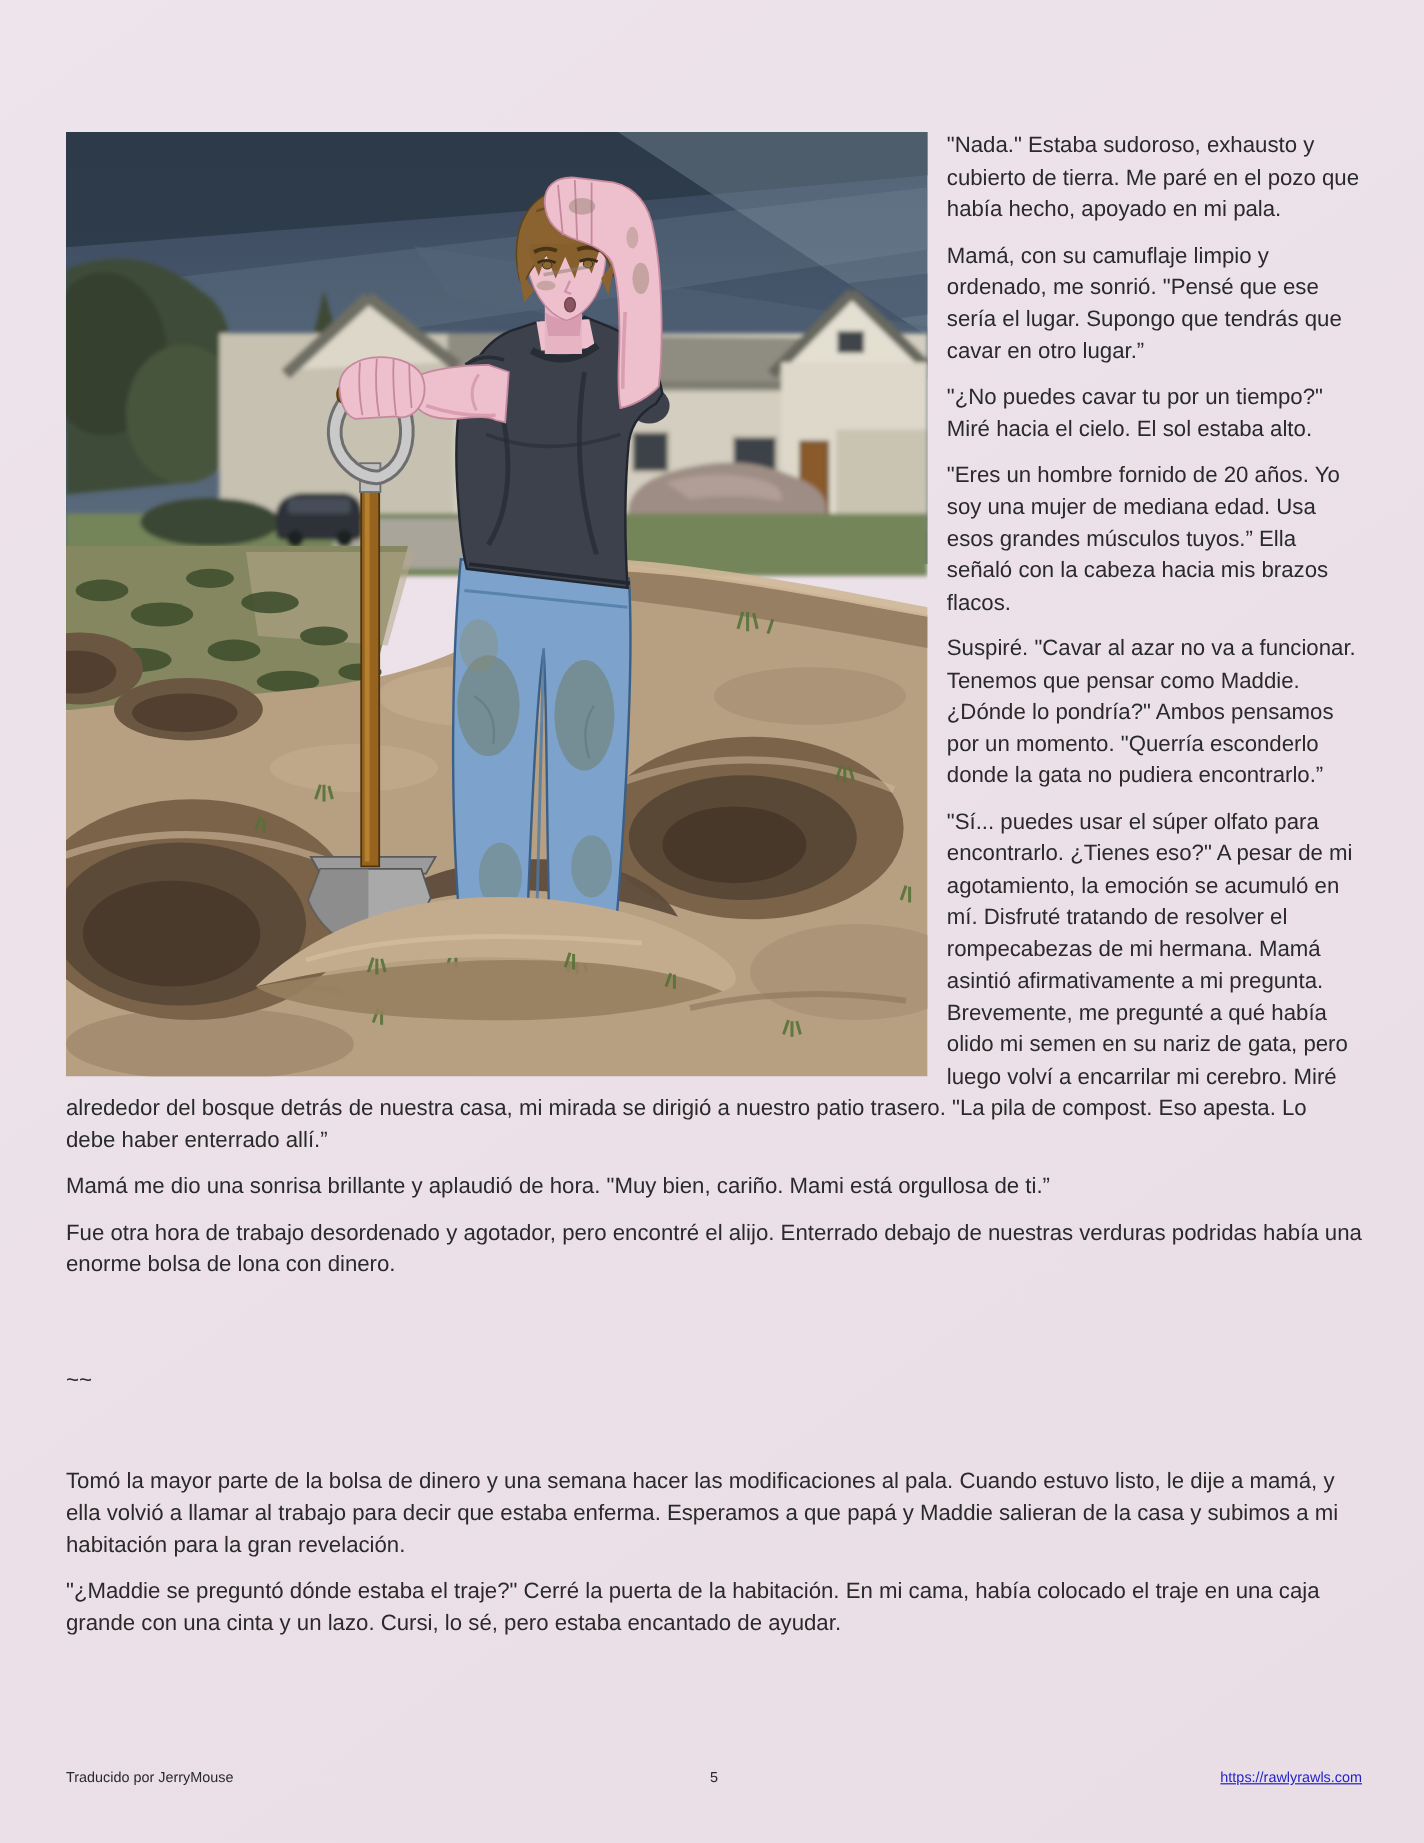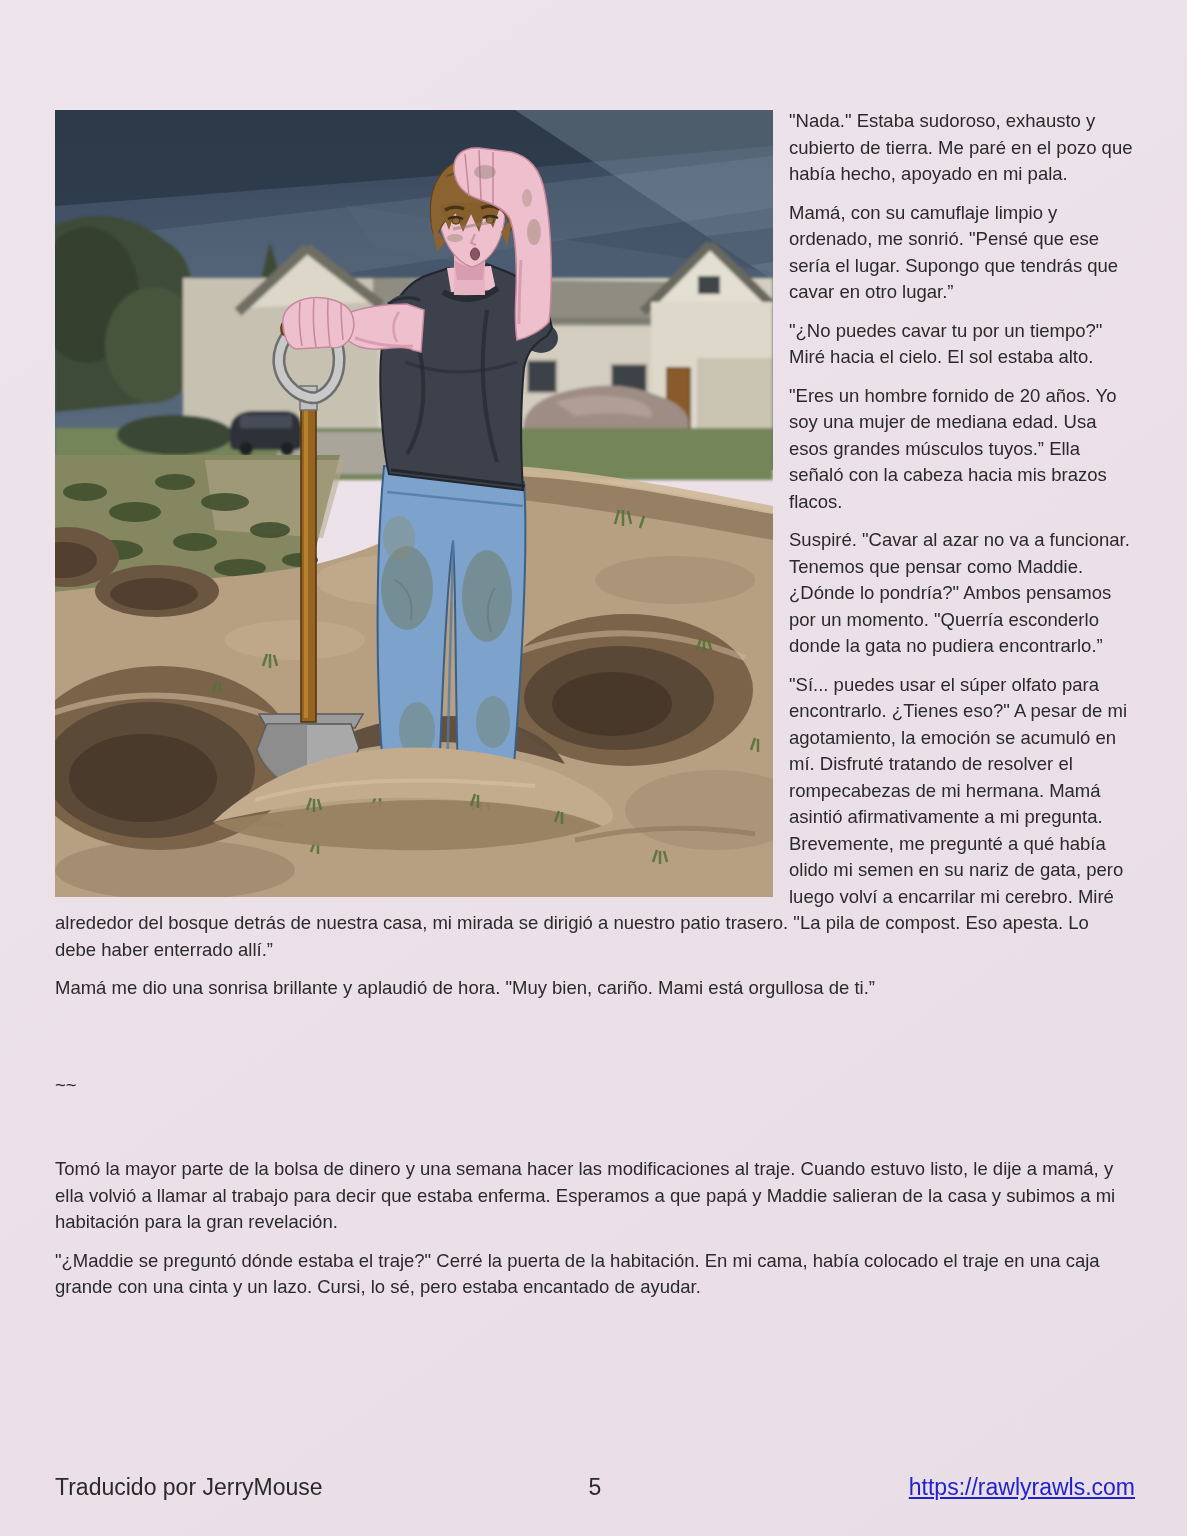--- a/index.html
+++ b/index.html
@@ -24,21 +24,21 @@
     margin:2px 16px 8px 0;
     display:block;
   }
   .content p{margin:0 0 12px 0;}
   p.separator{margin-top:70px;margin-bottom:0;}
   p.after-gap{margin-top:58px;}
   .footer{
     position:absolute;
     left:55px;right:52px;top:1474px;
     height:28px;
-    font-size:23px;
+    font-size:12px;
   }
   .footer .translator{position:absolute;left:0;top:0;}
   .footer .pagenum{position:absolute;left:0;right:0;text-align:center;top:0;}
   .footer .weblink{position:absolute;right:0;top:0;color:#2222cc;text-decoration:underline;cursor:pointer;text-align:right;}
 </style>
 </head>
 <body>
 
 <div class="page">
   <div class="content">
@@ -271,24 +271,25 @@
       </g>
     </svg>
 
     <p>"Nada." Estaba sudoroso, exhausto y cubierto de tierra. Me paré en el pozo que había hecho, apoyado en mi pala.</p>
     <p>Mamá, con su camuflaje limpio y ordenado, me sonrió. "Pensé que ese sería el lugar. Supongo que tendrás que cavar en otro lugar.”</p>
     <p>"¿No puedes cavar tu por un tiempo?" Miré hacia el cielo. El sol estaba alto.</p>
     <p>"Eres un hombre fornido de 20 años. Yo soy una mujer de mediana edad. Usa esos grandes músculos tuyos.” Ella señaló con la cabeza hacia mis brazos flacos.</p>
     <p>Suspiré. "Cavar al azar no va a funcionar. Tenemos que pensar como Maddie. ¿Dónde lo pondría?" Ambos pensamos por un momento. "Querría esconderlo donde la gata no pudiera encontrarlo.”</p>
     <p>"Sí... puedes usar el súper olfato para encontrarlo. ¿Tienes eso?" A pesar de mi agotamiento, la emoción se acumuló en mí. Disfruté tratando de resolver el rompecabezas de mi hermana. Mamá asintió afirmativamente a mi pregunta. Brevemente, me pregunté a qué había olido mi semen en su nariz de gata, pero luego volví a encarrilar mi cerebro. Miré alrededor del bosque detrás de nuestra casa, mi mirada se dirigió a nuestro patio trasero. "La pila de compost. Eso apesta. Lo debe haber enterrado allí.”</p>
     <p>Mamá me dio una sonrisa brillante y aplaudió de hora. "Muy bien, cariño. Mami está orgullosa de ti.”</p>
+    <p>Fue otra hora de trabajo desordenado y agotador, pero encontré el alijo. Enterrado debajo de nuestras verduras podridas había una enorme bolsa de lona con dinero.</p>
 
     <p class="separator">~~</p>
 
-    <p class="after-gap">Tomó la mayor parte de la bolsa de dinero y una semana hacer las modificaciones al traje. Cuando estuvo listo, le dije a mamá, y ella volvió a llamar al trabajo para decir que estaba enferma. Esperamos a que papá y Maddie salieran de la casa y subimos a mi habitación para la gran revelación.</p>
+    <p class="after-gap">Tomó la mayor parte de la bolsa de dinero y una semana hacer las modificaciones al pala. Cuando estuvo listo, le dije a mamá, y ella volvió a llamar al trabajo para decir que estaba enferma. Esperamos a que papá y Maddie salieran de la casa y subimos a mi habitación para la gran revelación.</p>
     <p>"¿Maddie se preguntó dónde estaba el traje?" Cerré la puerta de la habitación. En mi cama, había colocado el traje en una caja grande con una cinta y un lazo. Cursi, lo sé, pero estaba encantado de ayudar.</p>
   </div>
 
   <div class="footer">
     <span class="translator">Traducido por JerryMouse</span>
     <span class="pagenum">5</span>
     <a class="weblink">https://rawlyrawls.com</a>
   </div>
 </div>
 

